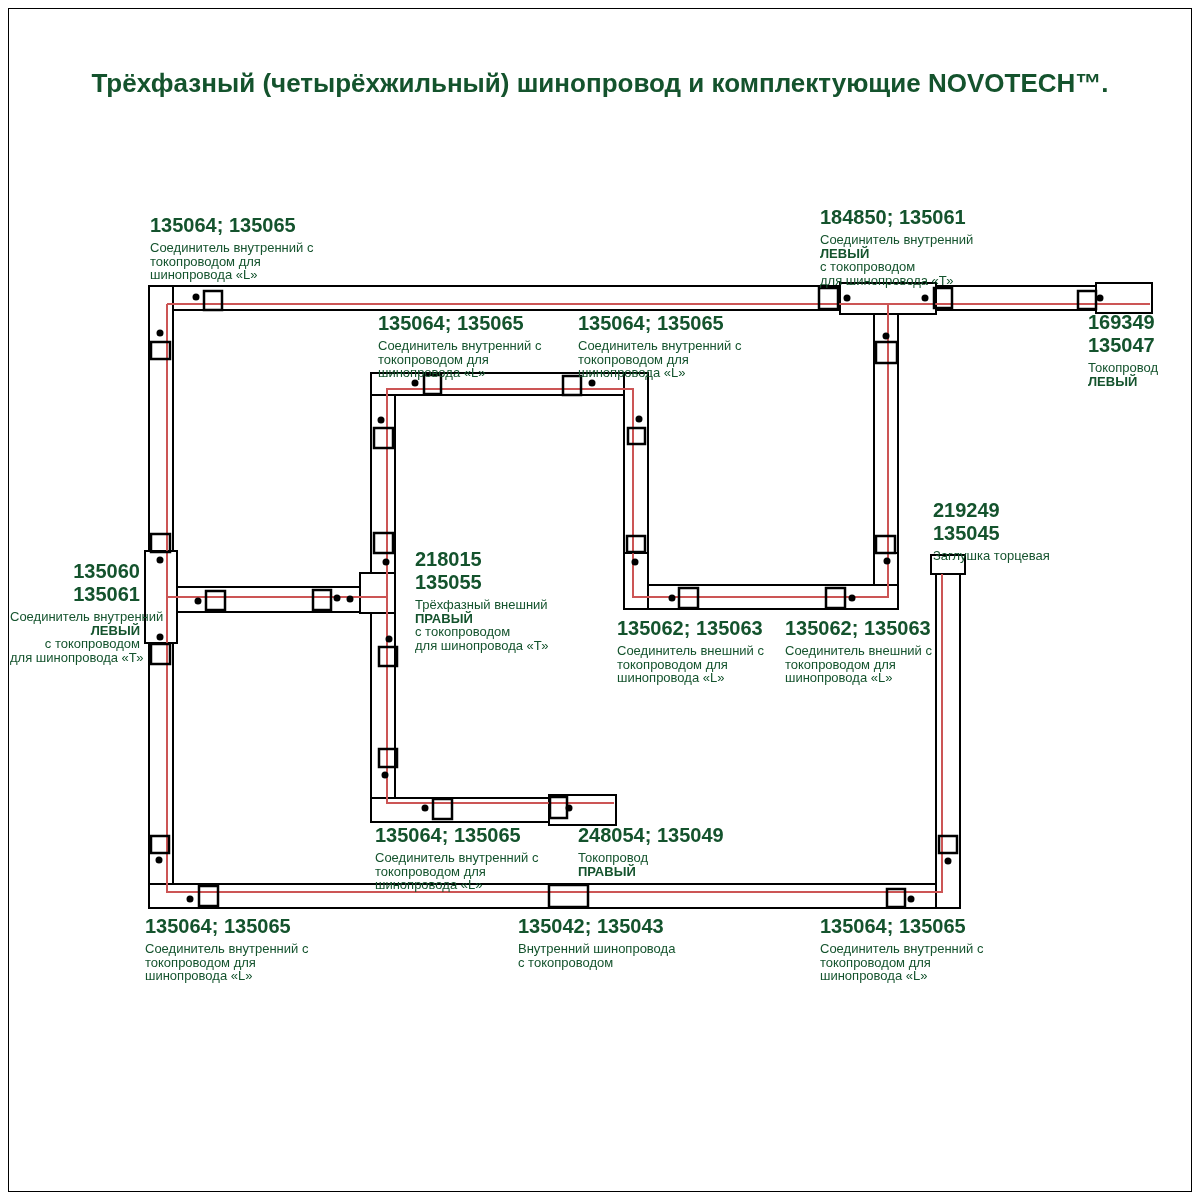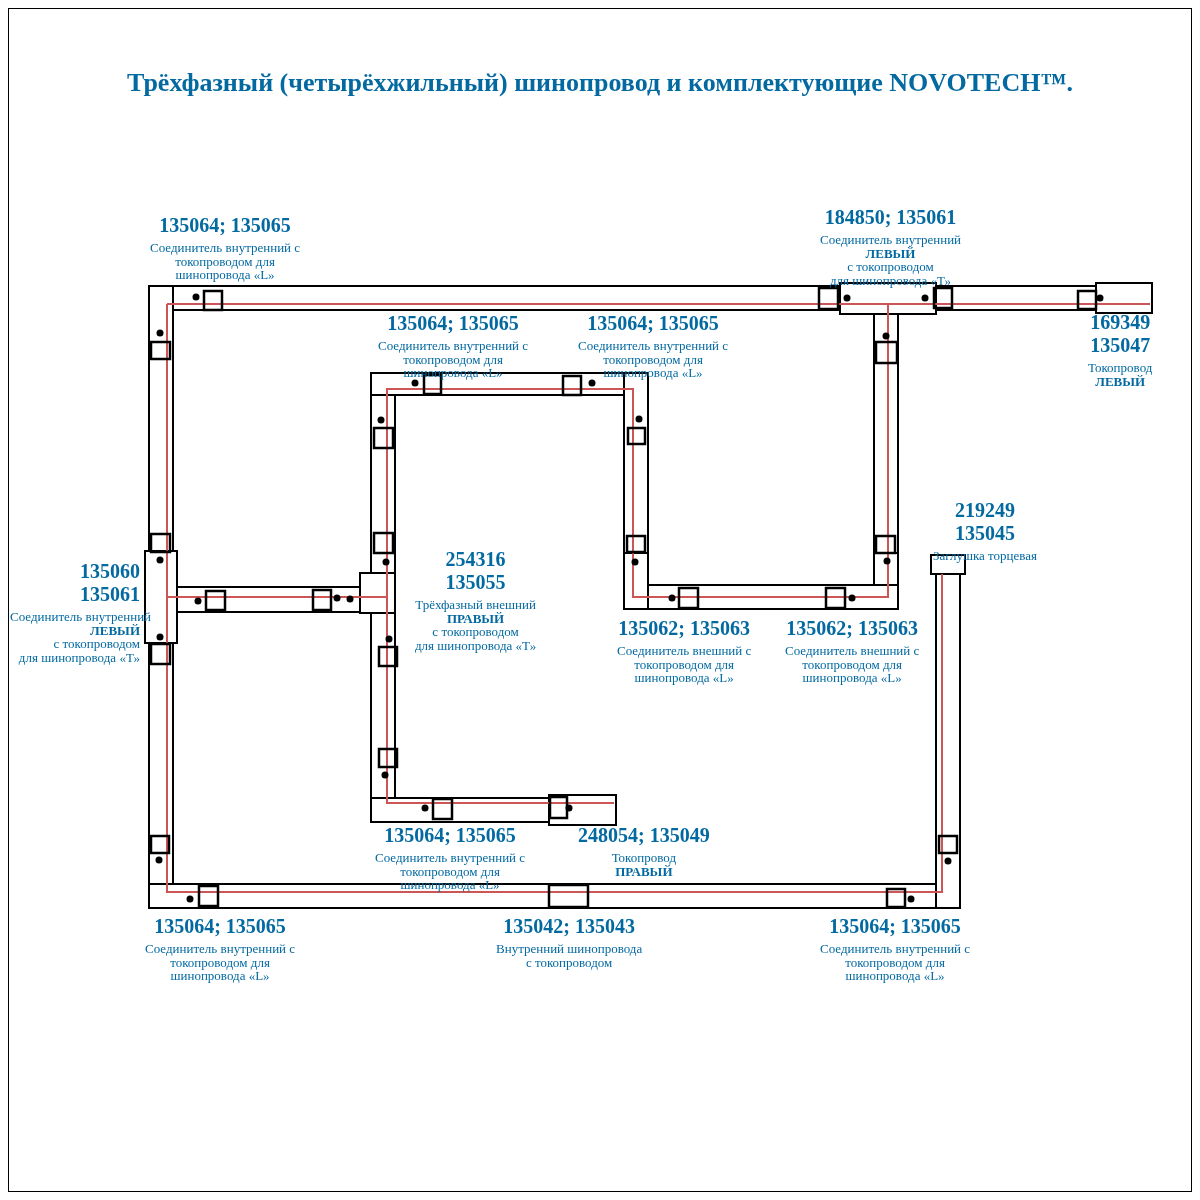--- a/index.html
+++ b/index.html
@@ -1,21 +1,21 @@
 <!DOCTYPE html>
 <html><head>
 <meta charset="utf-8">
 <style>
   html,body{margin:0;padding:0;background:#fff;}
   .page{position:relative;width:1200px;height:1200px;background:#fff;overflow:hidden;
-        font-family:Liberation Serif, serif;color:#0369a1;}
+        font-family:Liberation Sans, sans-serif;color:#14532d;}
   .page svg{position:absolute;left:0;top:0;}
   .title{position:absolute;left:0;top:64px;width:1200px;text-align:center;
          font-weight:bold;font-size:26px;line-height:38px;}
-  .pl{position:absolute;text-align:center;}
+  .pl{position:absolute;}
   .pl .num{font-size:20px;font-weight:bold;line-height:23px;white-space:nowrap;}
   .pl .desc{margin-top:4px;}
   .pl .d{font-size:13px;line-height:13.5px;white-space:nowrap;}
   .pl .b{font-weight:bold;}
   .ra{text-align:right;margin-top:12px;}
 </style>
 </head>
 <body>
 
 <div class="page">
@@ -187,21 +187,21 @@
     <div class="num">135061</div>
     <div class="desc">
       <div class="d">Соединитель внутренний</div>
       <div class="d b">ЛЕВЫЙ</div>
       <div class="d">с токопроводом</div>
       <div class="d">для шинопровода «Т»</div>
     </div>
   </div>
 
   <div class="pl" style="left:415px;top:548px">
-    <div class="num">254316</div>
+    <div class="num">218015</div>
     <div class="num">135055</div>
     <div class="desc">
       <div class="d">Трёхфазный внешний</div>
       <div class="d b">ПРАВЫЙ</div>
       <div class="d">с токопроводом</div>
       <div class="d">для шинопровода «Т»</div>
     </div>
   </div>
 
   <div class="pl" style="left:617px;top:617px">
@@ -249,21 +249,21 @@
 
   <div class="pl" style="left:145px;top:915px">
     <div class="num">135064; 135065</div>
     <div class="desc">
       <div class="d">Соединитель внутренний с</div>
       <div class="d">токопроводом для</div>
       <div class="d">шинопровода «L»</div>
     </div>
   </div>
 
-  <div class="pl" style="left:496px;top:915px">
+  <div class="pl" style="left:518px;top:915px">
     <div class="num">135042; 135043</div>
     <div class="desc">
       <div class="d">Внутренний шинопровода</div>
       <div class="d">с токопроводом</div>
     </div>
   </div>
 
   <div class="pl" style="left:820px;top:915px">
     <div class="num">135064; 135065</div>
     <div class="desc">

